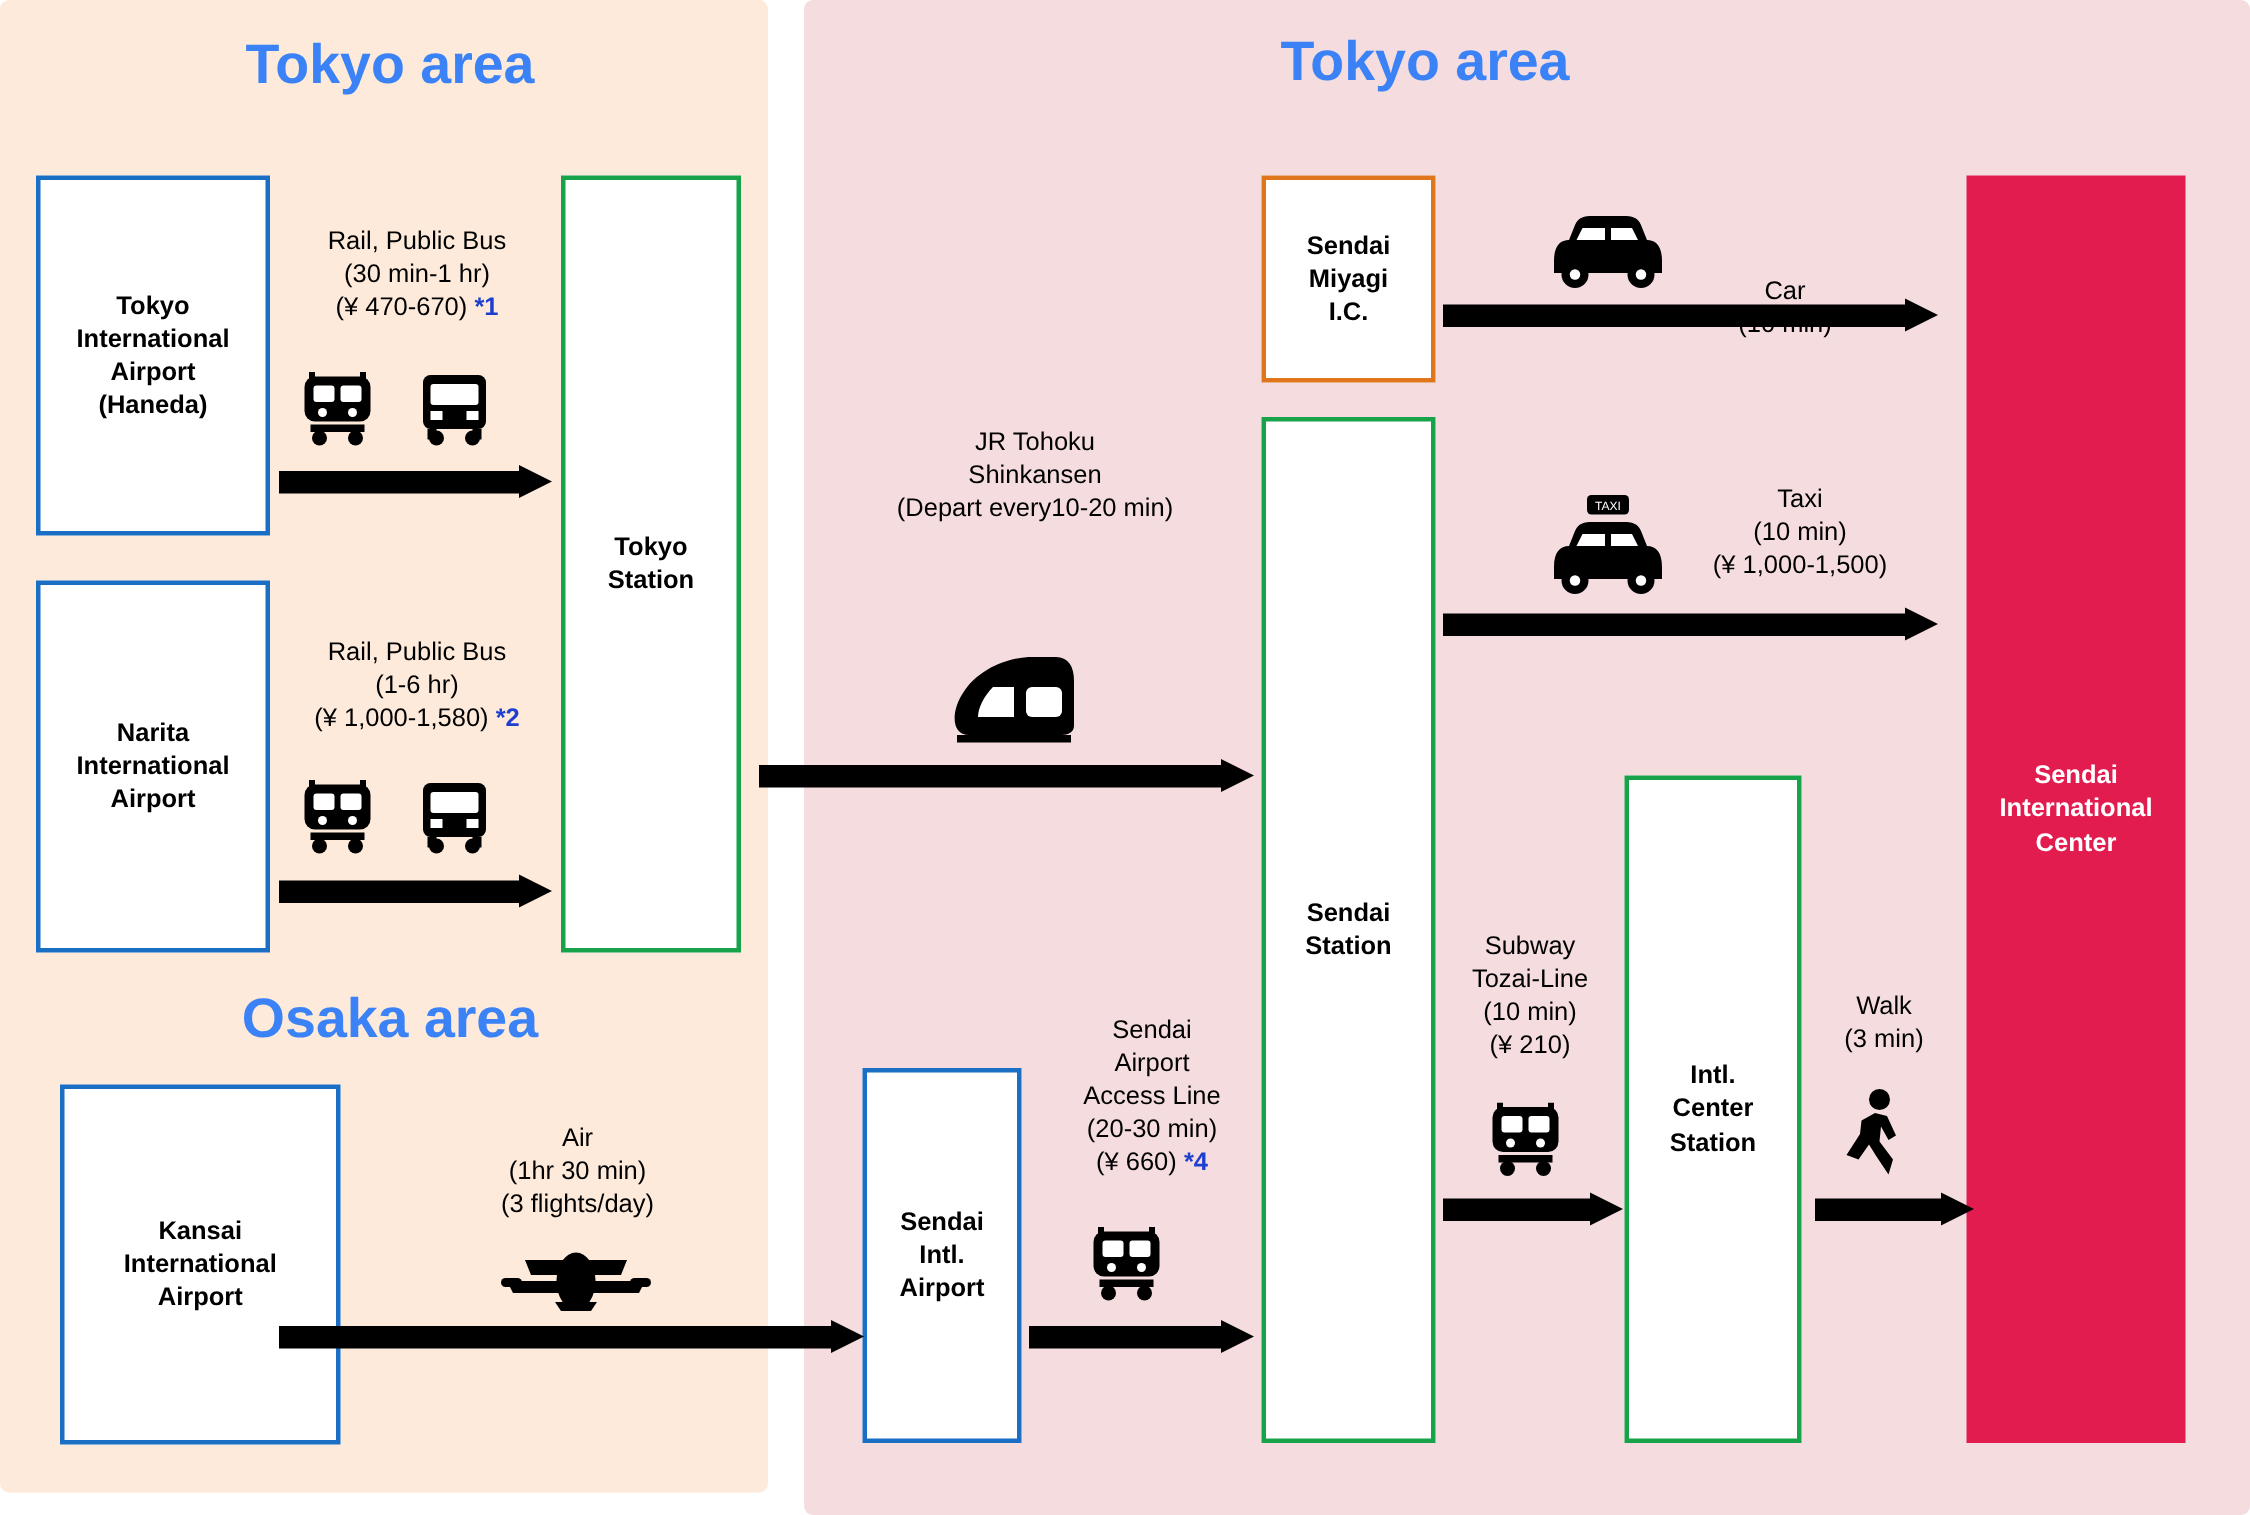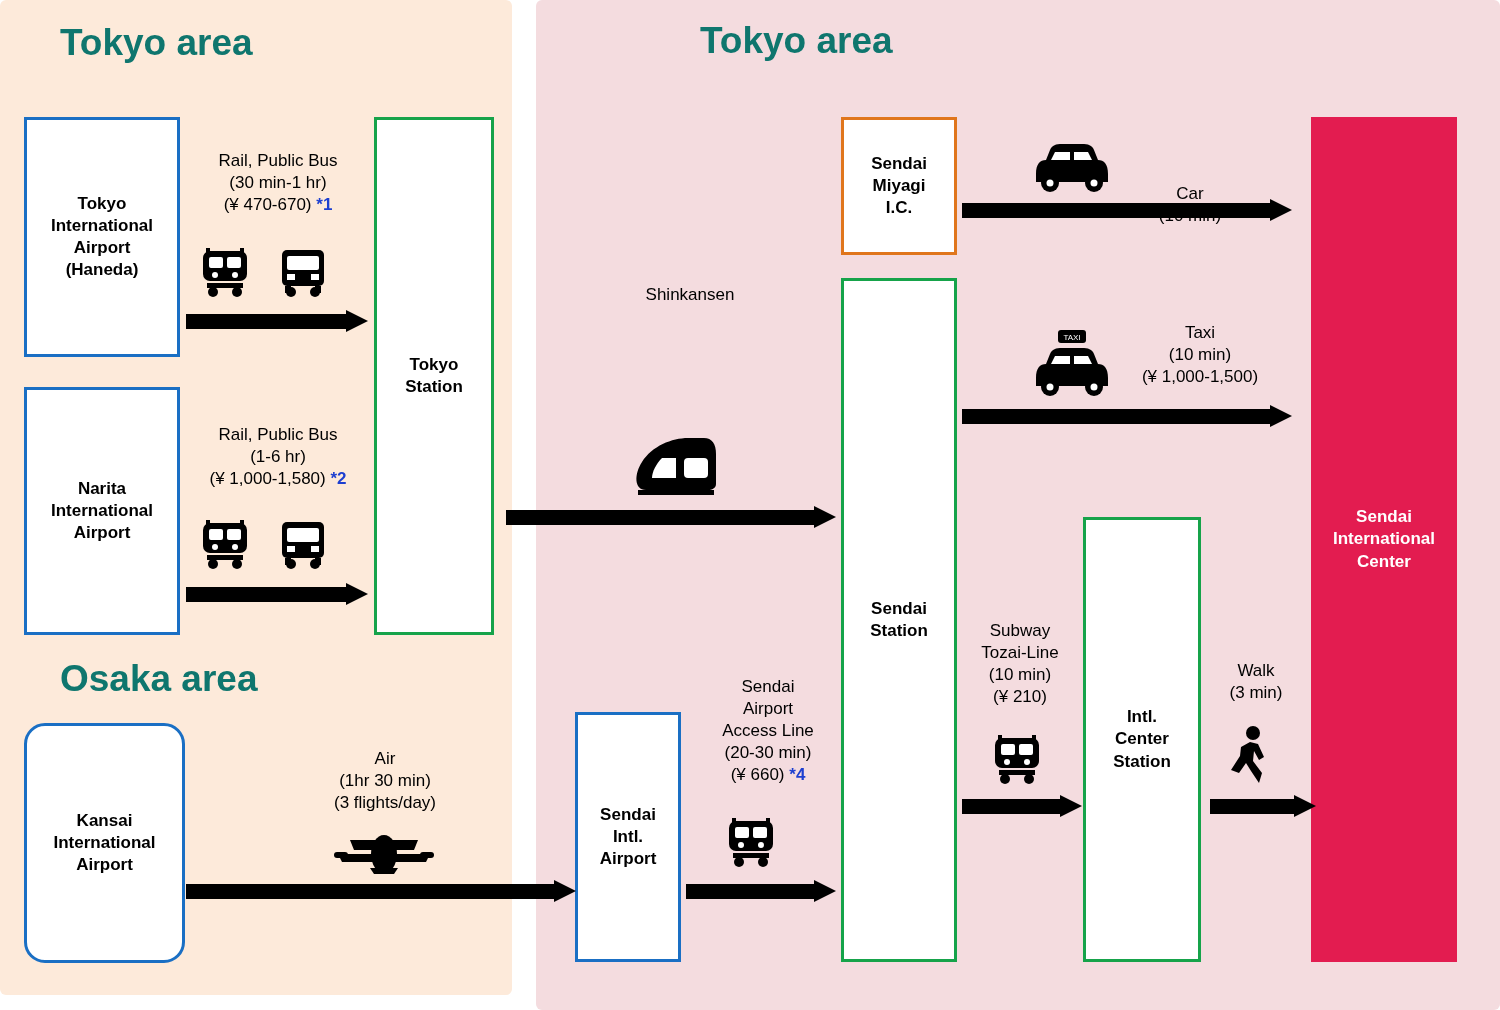--- a/index.html
+++ b/index.html
@@ -31,21 +31,22 @@
   #sendai-panel {
     left: 536px;
     top: 0px;
     width: 964px;
     height: 1010px;
     background: #f4dcdf;
   }
   .area-title {
     position: absolute;
     font-weight: bold;
-    color: #0f766e;
+    color: #3b82f6;
+    text-align: center;
     white-space: nowrap;
   }
   #tokyo-area-title {
     left: 60px;
     top: 22px;
     width: 400px;
     font-size: 37px;
   }
   #osaka-area-title {
     left: 60px;
@@ -132,21 +133,21 @@
   <div class="panel" id="sendai-panel"></div>
 
   <div class="area-title" id="tokyo-area-title">Tokyo area</div>
   <div class="area-title" id="osaka-area-title">Osaka area</div>
   <div class="area-title" id="sendai-area-title">Tokyo area</div>
 
   <div class="node blue" style="left:24px; top:117px; width:156px; height:240px;">Tokyo<br>International<br>Airport<br>(Haneda)</div>
 
   <div class="node blue" style="left:24px; top:387px; width:156px; height:248px;">Narita<br>International<br>Airport</div>
 
-  <div class="node blue" style="left:24px; top:723px; width:161px; height:240px;border-radius:21px;">Kansai<br>International<br>Airport</div>
+  <div class="node blue" style="left:40px; top:723px; width:187px; height:240px;">Kansai<br>International<br>Airport</div>
 
   <div class="node green" style="left:374px; top:117px; width:120px; height:518px;">Tokyo<br>Station</div>
 
   <div class="node blue" style="left:575px; top:712px; width:106px; height:250px;">Sendai<br>Intl.<br>Airport</div>
 
   <div class="node orange" style="left:841px; top:117px; width:116px; height:138px;">Sendai<br>Miyagi<br>I.C.</div>
 
   <div class="node green" style="left:841px; top:278px; width:116px; height:684px;">Sendai<br>Station</div>
 
   <div class="node green" style="left:1083px; top:517px; width:118px; height:445px;">Intl.<br>Center<br>Station</div>
@@ -239,21 +240,23 @@
       <rect x="90" y="24" width="14" height="6" rx="3"></rect>
       <path d="M40 40 L68 40 L64 46 L44 46 Z"></path>
     </svg>
   </div>
   <div class="arrow" style="left:186px; top:880px; width:390px;">
     <div class="shaft" style="width:368px;"></div>
     <div class="head" style="left:368px;"></div>
   </div>
 
   <div class="label" style="left:545px; top:284px; width:290px;">
+    <div class="hl">JR Tohoku</div>
     <div class="hl">Shinkansen</div>
+    <div>(Depart every10-20 min)</div>
   </div>
   <div class="icon" style="left:632px; top:434px; width:88px; height:62px;">
     <svg width="88" height="62" viewBox="0 0 88 62" fill="#000">
       <path d="M14 56 C2 56 2 40 10 28 C20 12 40 4 56 4 L72 4 C80 4 84 10 84 20 L84 50 C84 54 80 56 76 56 Z"></path>
       <path d="M30 24 C24 30 20 38 20 44 L44 44 L44 24 Z" fill="#fff"></path>
       <rect x="52" y="24" width="24" height="20" rx="4" fill="#fff"></rect>
       <rect x="6" y="56" width="76" height="5"></rect>
     </svg>
   </div>
   <div class="arrow" style="left:506px; top:506px; width:330px;">

